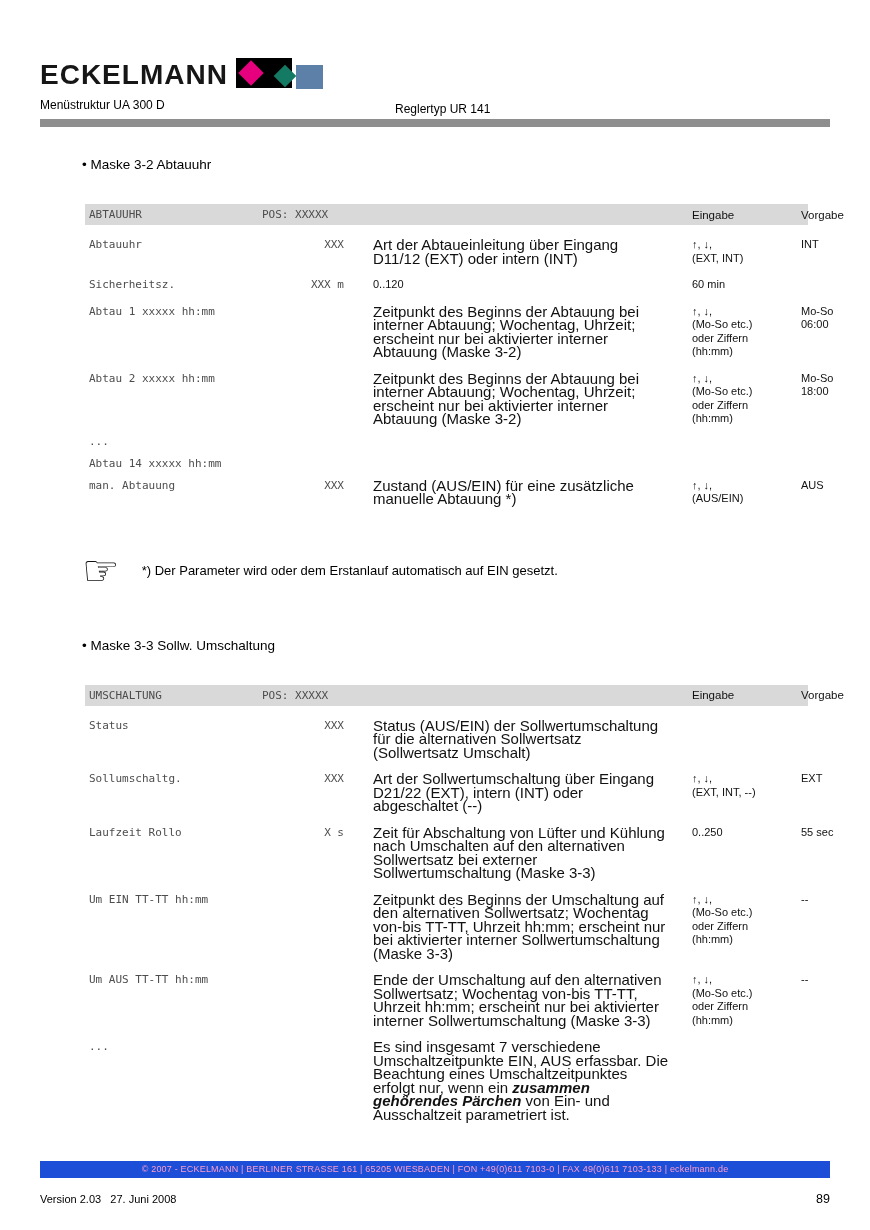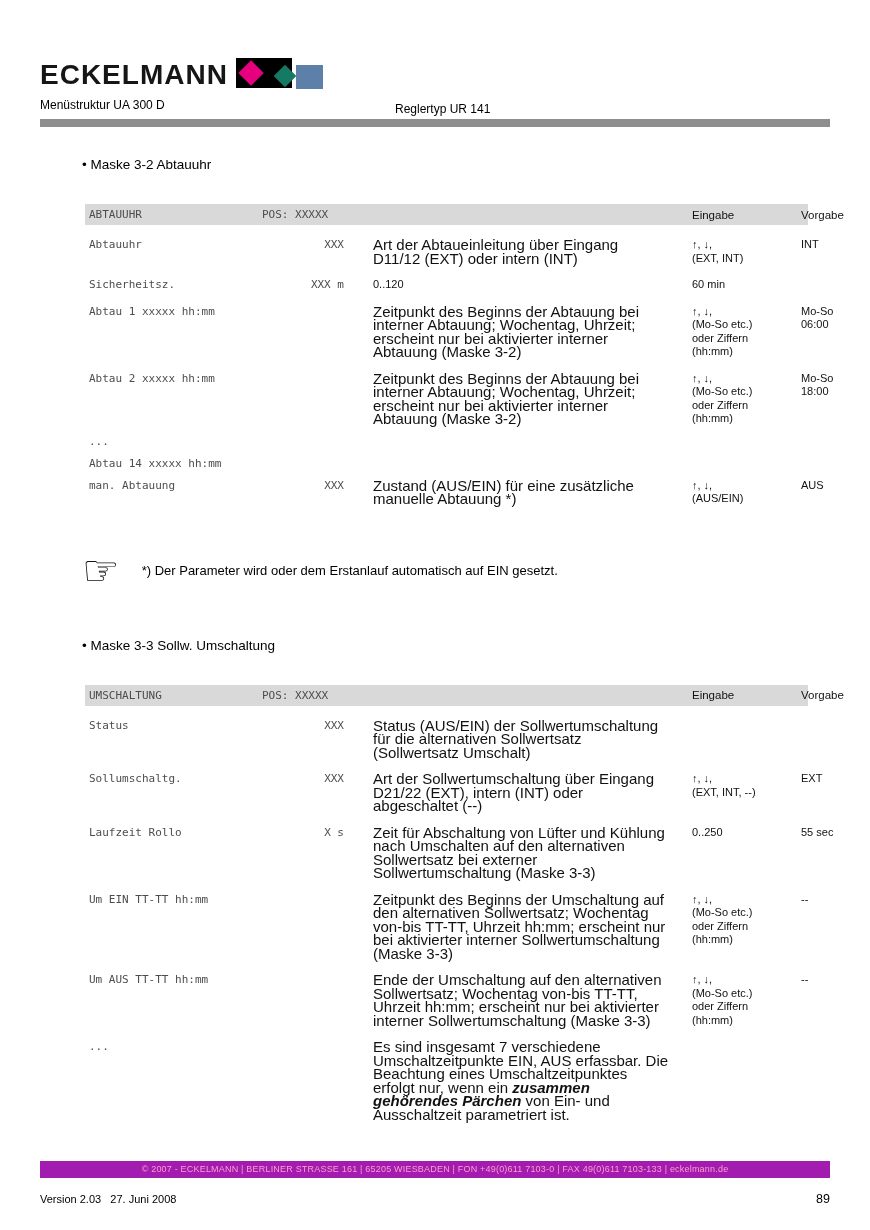--- a/index.html
+++ b/index.html
@@ -37,21 +37,21 @@
   .c.desc { font-size:15px; line-height:13.5px; color:#111; }
   .c.eingabe, .c.vorgabe { font-size:11px; line-height:13.5px; color:#111; white-space:pre-line; }
   .bi { font-weight:bold; font-style:italic; }
 
   .note { display:flex; align-items:center; margin-top:46px; margin-left:0; }
   .note-icon { font-size:42px; line-height:38px; color:#111; flex:0 0 auto; }
   .note-text { margin-left:22px; font-size:13px; color:#000; }
 
   
   .footer { margin-top:auto; padding:0 40px 24px 40px; }
-  .footer-bar { height:17px; line-height:17px; background:#a21caf; color:#ff9ecd; font-size:9px; text-align:center; letter-spacing:0.2px; overflow:hidden; white-space:nowrap; }
+  .footer-bar { height:17px; line-height:17px; background:#1d4ed8; color:#ff9ecd; font-size:9px; text-align:center; letter-spacing:0.2px; overflow:hidden; white-space:nowrap; }
   .footer-meta { display:flex; justify-content:space-between; align-items:baseline; margin-top:14px; font-size:11px; color:#000; }
   .version { white-space:pre; }
   .page-number { font-size:12.5px; }
 </style>
 </head>
 <body>
 
 <div class="page">
 
   <div class="header-area">

